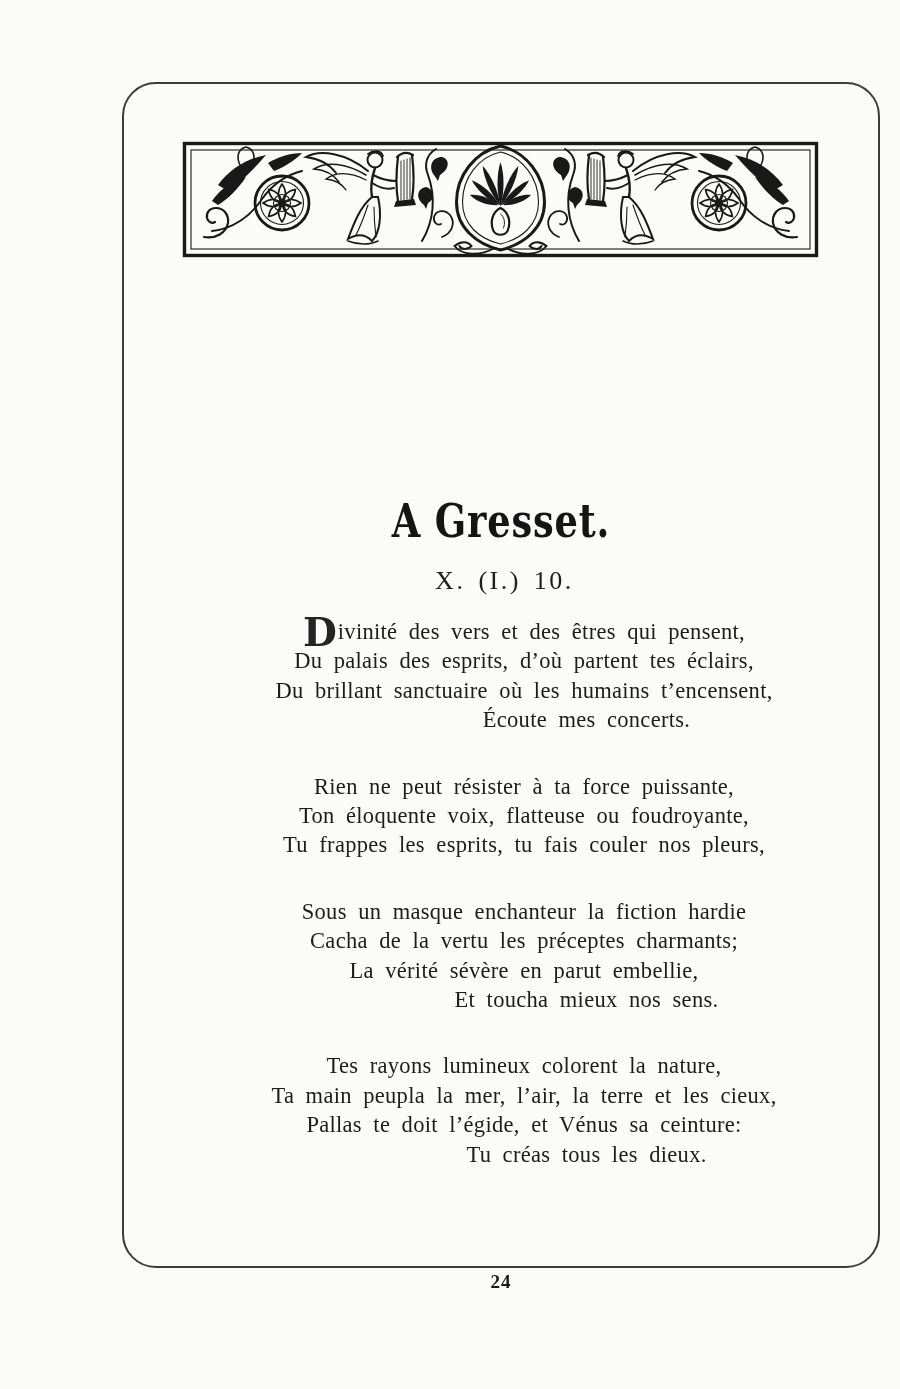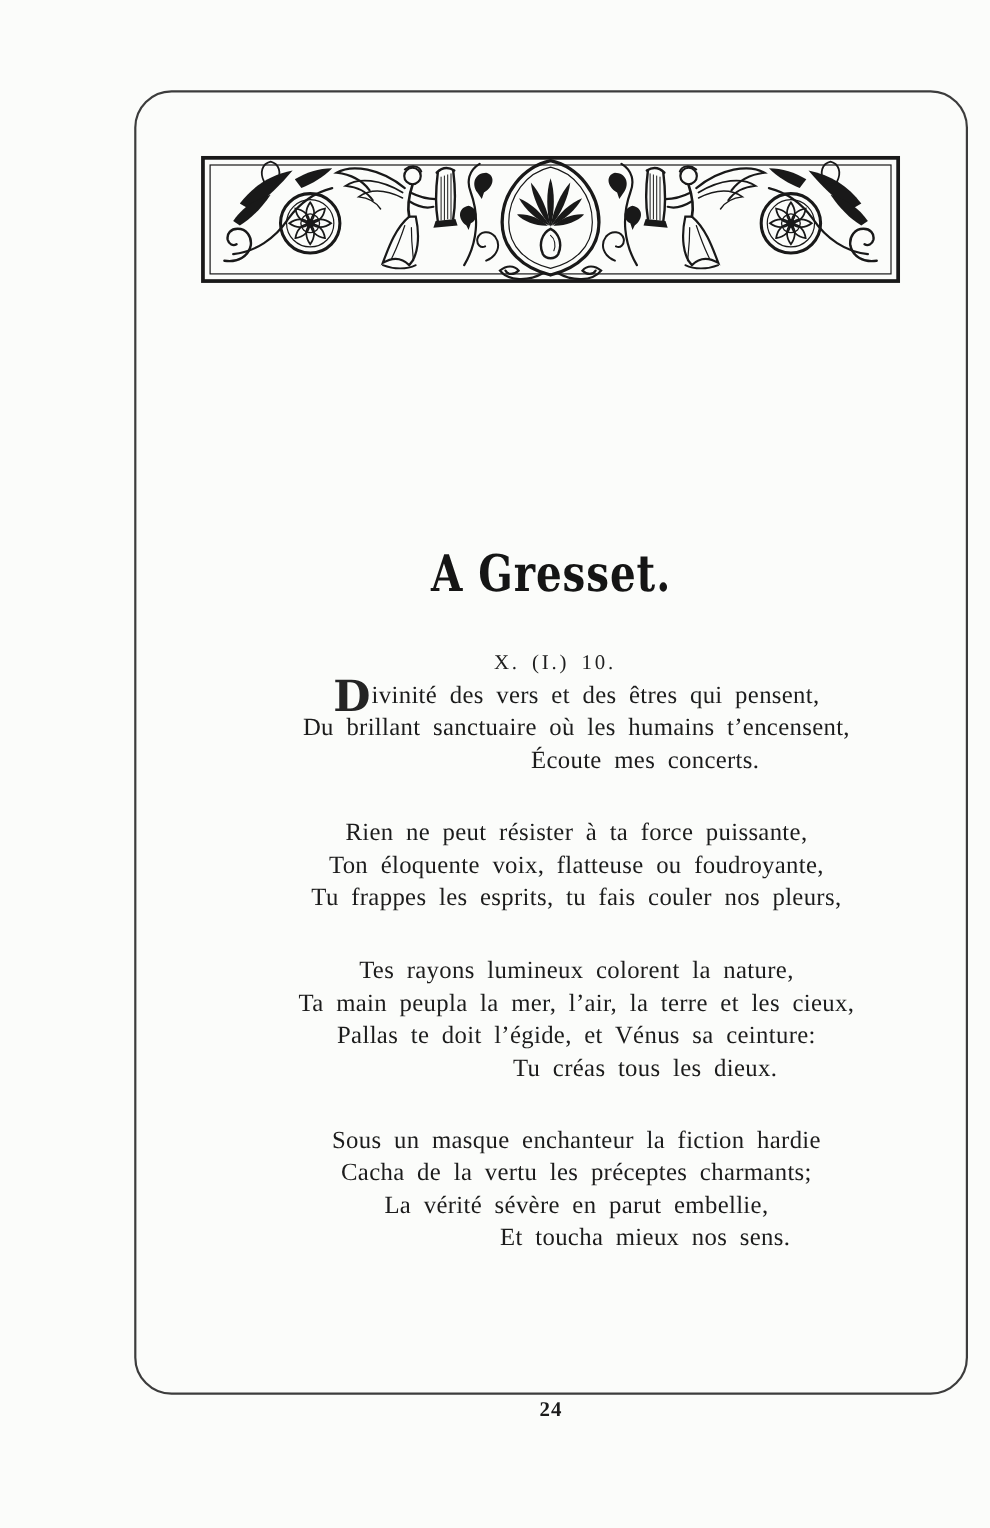--- a/index.html
+++ b/index.html
@@ -32,23 +32,23 @@
     font-weight: bold;
     font-size: 46px;
     color: #151515;
     transform: scaleX(0.8);
     transform-origin: 50% 50%;
     letter-spacing: 1px;
     white-space: nowrap;
   }
 
   .poem-subtitle {
-    position: absolute; left: 80px; top: 592px; width: 761px;
+    position: absolute; left: 80px; top: 566px; width: 761px;
     text-align: center;
-    font-size: 19px;
+    font-size: 26px;
     letter-spacing: 2.5px;
     color: #1e1e1e;
     word-spacing: 4px;
   }
 
   .poem {
     position: absolute; left: 175px; top: 617px; width: 610px;
     font-size: 22.5px;
   }
   .stanza { margin: 0 0 37px 0; text-align: center; }
@@ -174,41 +174,42 @@
     </svg>
   </div>
 
   <div class="poem-title">A Gresset.</div>
   <div class="poem-subtitle">X. (I.) 10.</div>
 
   <div class="poem">
 
     <div class="stanza">
       <div class="poem-line"><span class="drop-cap">D</span><span>ivinité des vers et des êtres qui pensent,</span></div>
+      <div class="poem-line">Du palais des esprits, d’où partent tes éclairs,</div>
       <div class="poem-line">Du brillant sanctuaire où les humains t’encensent,</div>
       <div class="poem-line indent">Écoute mes concerts.</div>
     </div>
 
     <div class="stanza">
       <div class="poem-line">Rien ne peut résister à ta force puissante,</div>
       <div class="poem-line">Ton éloquente voix, flatteuse ou foudroyante,</div>
       <div class="poem-line">Tu frappes les esprits, tu fais couler nos pleurs,</div>
+    </div>
+
+    <div class="stanza">
+      <div class="poem-line">Sous un masque enchanteur la fiction hardie</div>
+      <div class="poem-line">Cacha de la vertu les préceptes charmants;</div>
+      <div class="poem-line">La vérité sévère en parut embellie,</div>
+      <div class="poem-line indent">Et toucha mieux nos sens.</div>
     </div>
 
     <div class="stanza">
       <div class="poem-line">Tes rayons lumineux colorent la nature,</div>
       <div class="poem-line">Ta main peupla la mer, l’air, la terre et les cieux,</div>
       <div class="poem-line">Pallas te doit l’égide, et Vénus sa ceinture:</div>
       <div class="poem-line indent">Tu créas tous les dieux.</div>
     </div>
 
-    <div class="stanza">
-      <div class="poem-line">Sous un masque enchanteur la fiction hardie</div>
-      <div class="poem-line">Cacha de la vertu les préceptes charmants;</div>
-      <div class="poem-line">La vérité sévère en parut embellie,</div>
-      <div class="poem-line indent">Et toucha mieux nos sens.</div>
-    </div>
-
   </div>
 
   <div class="page-number">24</div>
 
 </div>
 
 </body></html>

